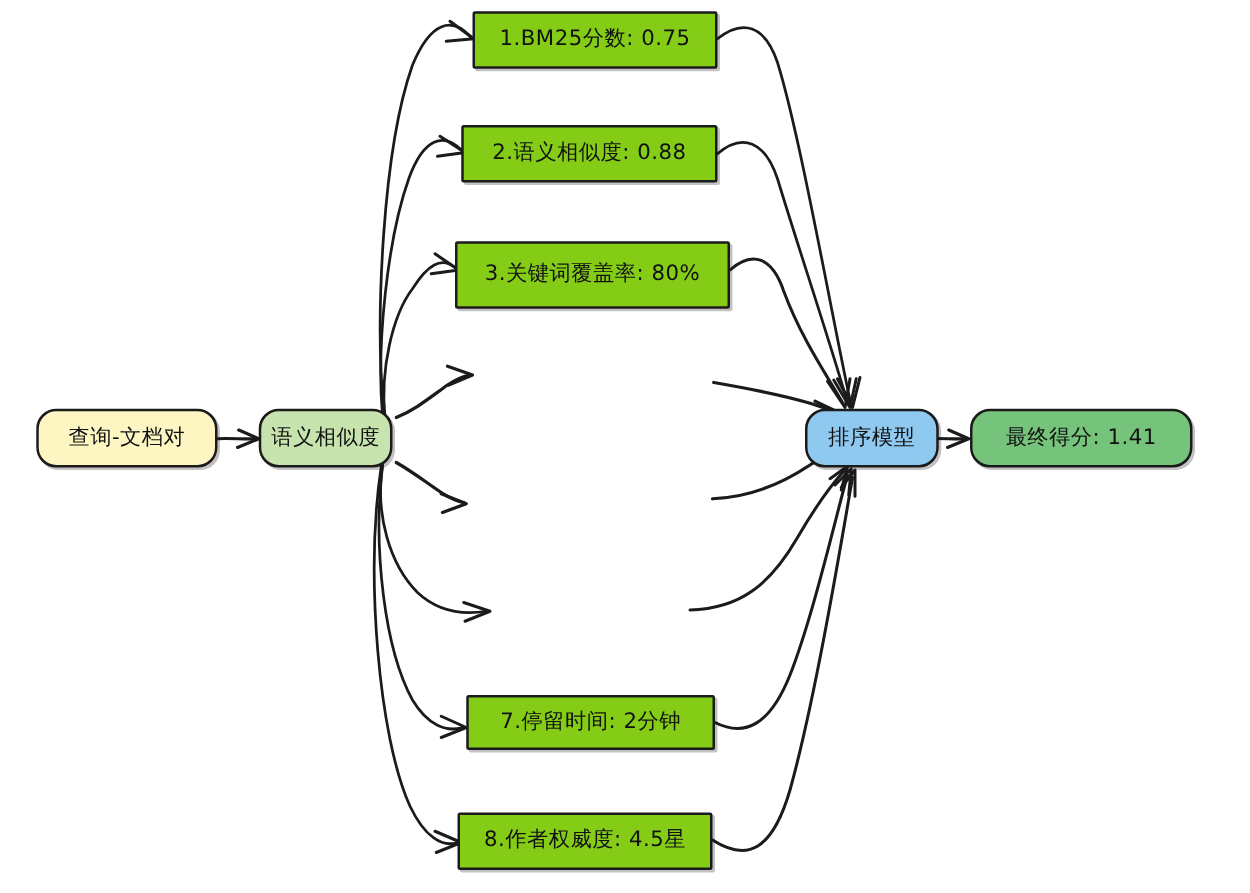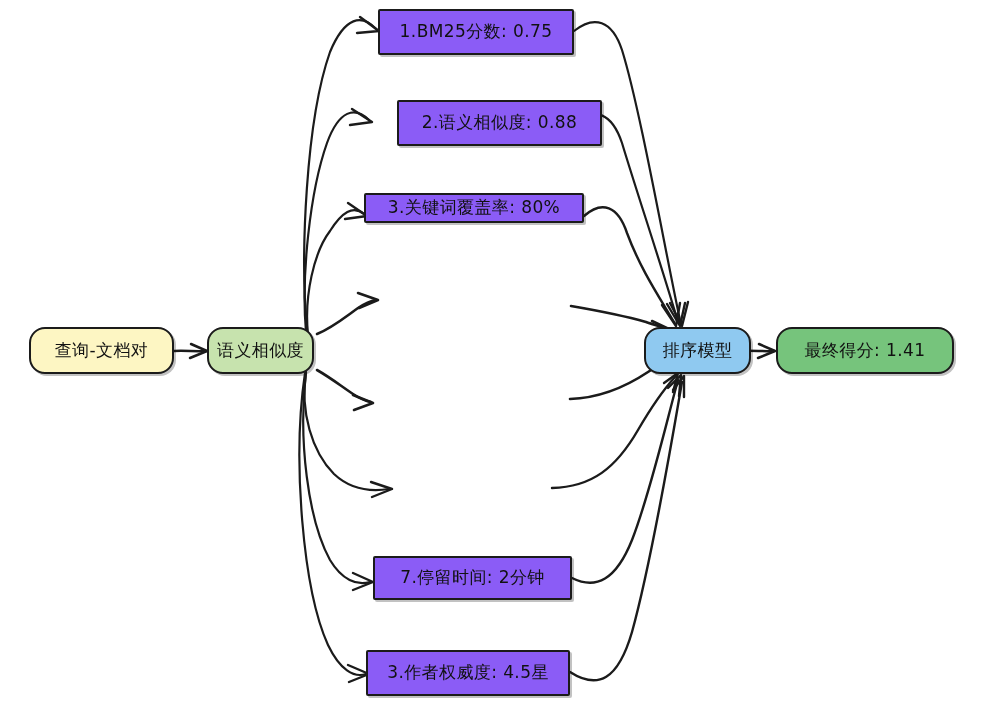--- a/index.html
+++ b/index.html
@@ -40,21 +40,21 @@
     box-shadow: 2px 2px 0 rgba(20,20,20,0.26);
     text-align: center;
     line-height: 1.15;
   }
   .node .label {
     display: block;
     white-space: nowrap;
     letter-spacing: 0.4px;
   }
   .feature {
-    background: #8b5cf6;
+    background: #84cc16;
     font-size: 17px;
     color: #111111;
   }
   .terminal {
     font-size: 17px;
     color: #111111;
     border-radius: 16px;
   }
 </style>
 </head>
@@ -155,32 +155,32 @@
   </div>
 
   <div class="node terminal" style="left:776px; top:327px; width:178px; height:47px; background:#76c47c;">
     <span class="label">最终得分: 1.41</span>
   </div>
 
   <div class="node feature" style="left:378px; top:9px; width:196px; height:46px;">
     <span class="label">1.BM25分数: 0.75</span>
   </div>
 
-  <div class="node feature" style="left:369px; top:100px; width:205px; height:46px;margin-left:28px;">
+  <div class="node feature" style="left:369px; top:100px; width:205px; height:46px;">
     <span class="label">2.语义相似度: 0.88</span>
   </div>
 
-  <div class="node feature" style="left:364px; top:193px; width:220px; height:30px;">
+  <div class="node feature" style="left:364px; top:193px; width:220px; height:54px;">
     <span class="label">3.关键词覆盖率: 80%</span>
   </div>
 
 
 
 
   <div class="node feature" style="left:373px; top:556px; width:199px; height:44px;">
     <span class="label">7.停留时间: 2分钟</span>
   </div>
 
   <div class="node feature" style="left:366px; top:650px; width:204px; height:46px;">
-    <span class="label">3.作者权威度: 4.5星</span>
+    <span class="label">8.作者权威度: 4.5星</span>
   </div>
 
 </div>
 
 </body></html>

